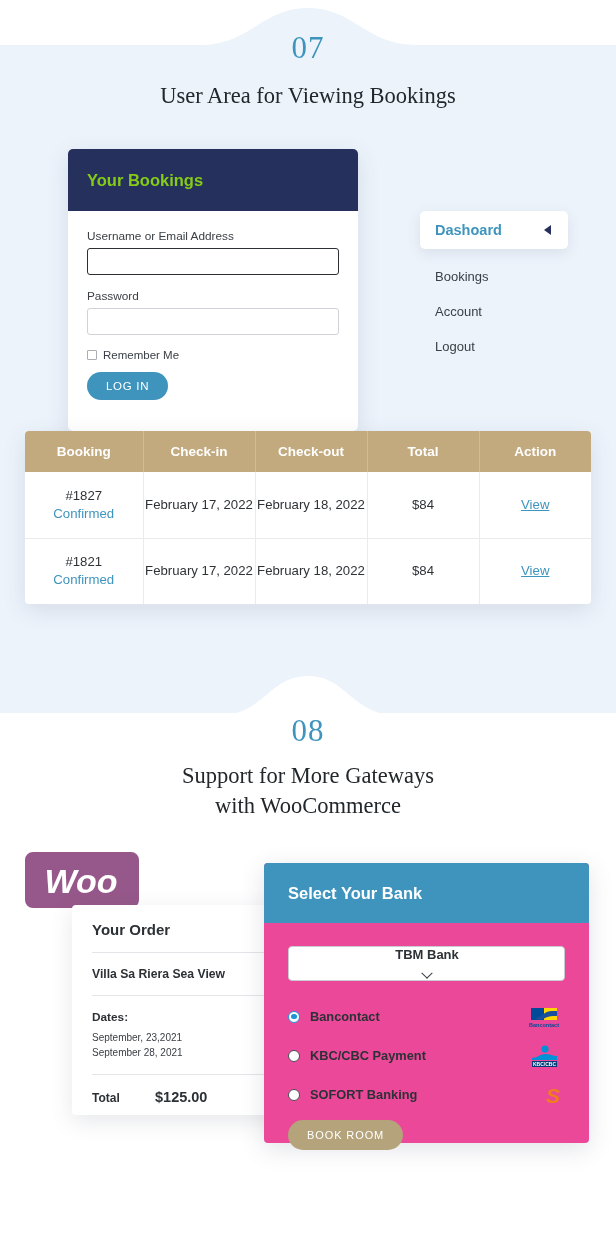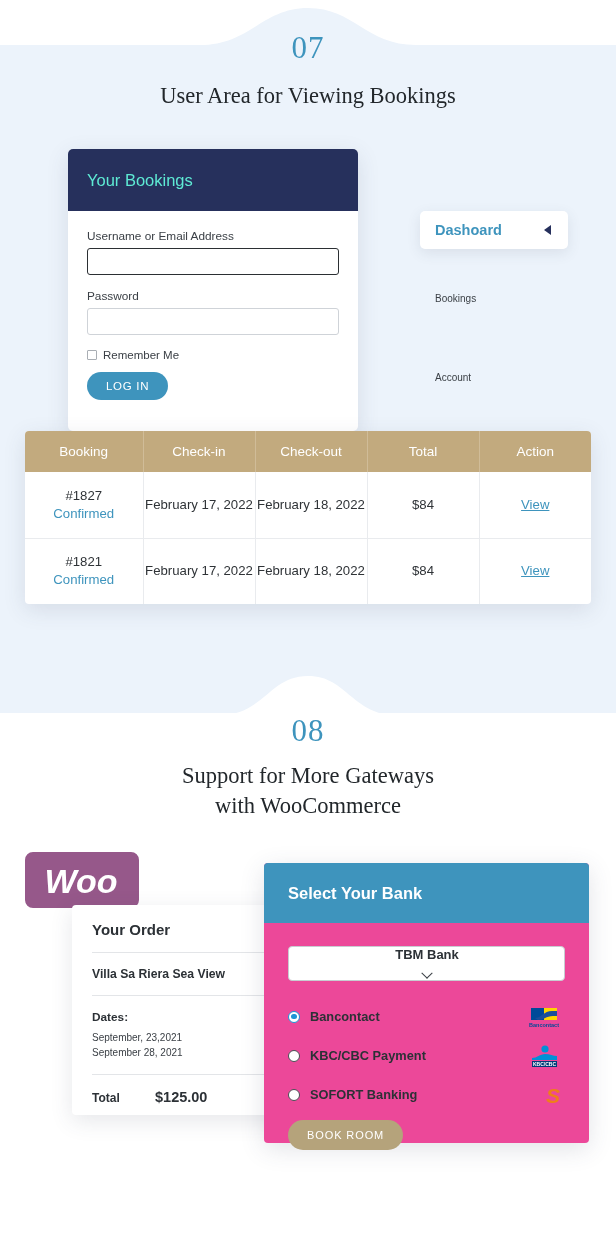--- a/index.html
+++ b/index.html
@@ -48,21 +48,21 @@
   .login-card {
     position: absolute; left: 68px; top: 149px; width: 290px; height: 282px;
     background: #ffffff; border-radius: 5px;
     box-shadow: 0 6px 22px rgba(60,70,95,0.13);
   }
   .login-head {
     height: 62px; background: #26305c;
     border-radius: 5px 5px 0 0;
     display: flex; align-items: center; padding-left: 19px;
   }
-  .login-head-title { color: #5eead4; font-size: 16.5px; font-weight: normal; }
+  .login-head-title { color: #84cc16; font-size: 16.5px; font-weight: bold; }
   .login-body { padding: 18px 19px 0 19px; }
   .fld-label { font-size: 11.8px; color: #3b4046; margin-bottom: 5px; }
   .fld-input {
     display: block; width: 252px; height: 27px;
     border: 1px solid #2b2f33; border-radius: 3px; background: #fff;
     font-family: "Liberation Sans", sans-serif; font-size: 12px;
     padding: 0 7px; margin-bottom: 14px; outline: none;
   }
   .fld-input.soft { border: 1px solid #cfd3d8; }
   .remember-row { display: flex; align-items: center; gap: 6px; margin-bottom: 11px; }
@@ -86,33 +86,33 @@
     height: 38px; display: flex; align-items: center;
     justify-content: space-between; padding: 0 17px 0 15px;
   }
   .dash-active-lbl { color: #3e94bd; font-size: 14.5px; font-weight: bold; }
   .caret-left {
     width: 0; height: 0;
     border-top: 5px solid transparent; border-bottom: 5px solid transparent;
     border-right: 7px solid #26305c;
   }
   .dash-item {
-    height: 35px; display: flex; align-items: flex-start;
-    padding-left: 15px; font-size: 10px; color: #3b4046; margin-top: 44px;
+    height: 35px; display: flex; align-items: flex-end;
+    padding-left: 15px; font-size: 13px; color: #3b4046;
   }
 
   
   .tbl-wrap {
     position: absolute; left: 25px; top: 431px; width: 566px;
     background: #fff; border-radius: 4px; overflow: hidden;
     box-shadow: 0 6px 22px rgba(60,70,95,0.13);
   }
   table.bk { width: 100%; border-collapse: collapse; table-layout: fixed; }
   table.bk th {
-    background: #c2aa7e; color: #ffffff; font-weight: normal;
+    background: #c2aa7e; color: #ffffff; font-weight: bold;
     font-size: 13.5px; height: 41px; text-align: center;
     border-right: 1px solid #d0bc98;
   }
   table.bk th:last-child { border-right: none; }
   table.bk td {
     height: 66px; text-align: center; font-size: 13.2px; color: #2f3337;
     border-right: 1px solid #e9ebee; border-bottom: 1px solid #e9ebee;
     line-height: 18px; vertical-align: middle;
   }
   table.bk td:last-child { border-right: none; }

